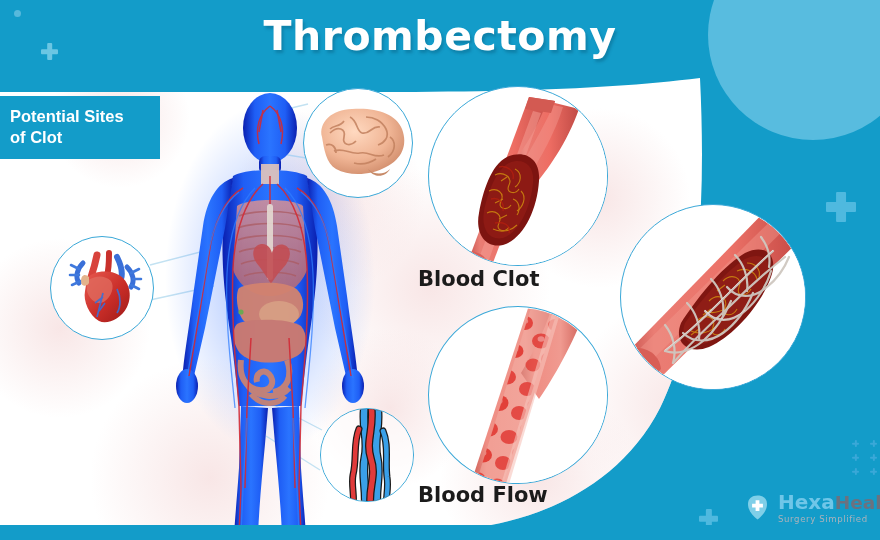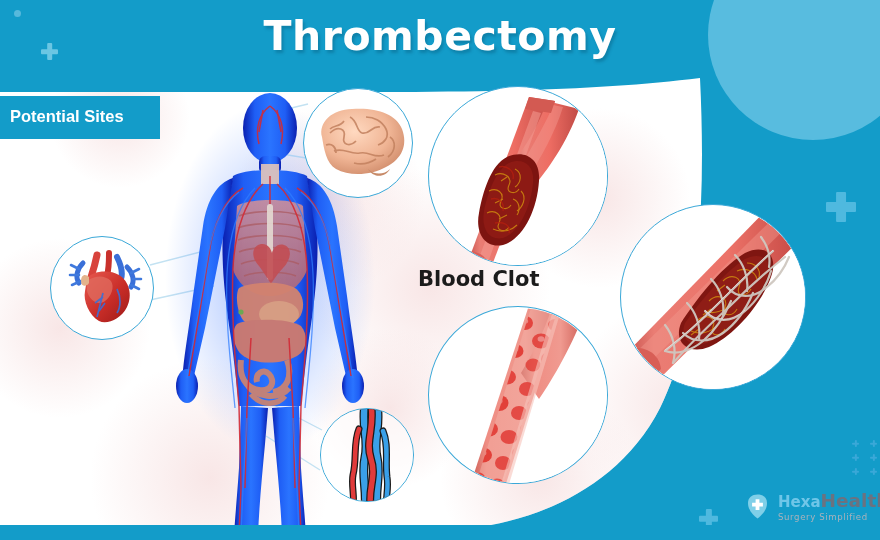--- a/index.html
+++ b/index.html
@@ -54,21 +54,21 @@
   .caption{
     position:absolute; text-align:left; color:#1b1b1b;
     font-weight:bold; font-size:21px; line-height:1.12;
     font-family:"DejaVu Sans", sans-serif;
   }
 
   
   .logo{ position:absolute; left:744px; top:492px; display:flex; align-items:center; gap:7px; }
   .logo-mark{ width:27px; height:27px; position:relative; }
   .logo-text{ line-height:1; }
-  .logo-hexa{ color:#6fc6e8; font-size:15px; font-weight:bold; font-family:"DejaVu Sans",sans-serif; }
+  .logo-hexa{ color:#6fc6e8; font-size:20px; font-weight:bold; font-family:"DejaVu Sans",sans-serif; }
   .logo-health{ color:#6b7280; font-size:18.5px; font-weight:bold; font-family:"DejaVu Sans",sans-serif; }
   .logo-tag{ color:#a9b2bb; font-size:8.6px; letter-spacing:.6px; margin-top:2px; font-family:"DejaVu Sans",sans-serif; }
 
   
   .dotgrid{ position:absolute; left:852px; top:440px; display:grid;
             grid-template-columns:repeat(2,11px); grid-gap:7px; color:#3aa8d8; }
   .dotgrid .plus{ position:relative; width:7px; height:7px; }
 </style>
 </head>
 <body>
@@ -326,20 +326,21 @@
         <path d="M38,20 C32,34 36,50 32,66 C30,76 34,88 32,98" stroke="#1a1a1a" stroke-width="7"></path>
         <path d="M38,20 C32,34 36,50 32,66 C30,76 34,88 32,98" stroke="#e03a3a" stroke-width="4.5"></path>
         <path d="M62,22 C68,36 64,52 66,68 C68,80 64,90 66,98" stroke="#1a1a1a" stroke-width="7"></path>
         <path d="M62,22 C68,36 64,52 66,68 C68,80 64,90 66,98" stroke="#3aa0e8" stroke-width="4.5"></path>
       </g>
     </svg>
   </div>
 
   <div class="site-label">
     <div>Potential Sites</div>
+    <div>of Clot</div>
   </div>
 
   <div class="callout" style="left:428px;top:86px;width:180px;height:180px;">
     <svg width="180" height="180" viewBox="0 0 180 180">
       <defs>
         <linearGradient id="vesselA" x1="0" y1="0" x2="1" y2="0">
           <stop offset="0%" stop-color="#b83f3d"></stop>
           <stop offset="18%" stop-color="#e97d74"></stop>
           <stop offset="55%" stop-color="#ee6d63"></stop>
           <stop offset="100%" stop-color="#c04a45"></stop>
@@ -445,20 +446,21 @@
             <ellipse cx="112" cy="32" rx="3.4" ry="2.8"></ellipse>
           </g>
         </g>
 
         <path d="M128,-10 L136,-10 L78,184 L70,184 Z" fill="#f7c3ba" opacity=".6"></path>
         <path d="M38,184 C52,176 66,182 70,186 L40,190Z" fill="#d8655c"></path>
       </g>
     </svg>
   </div>
   <div class="caption" style="left:418px;top:484px;width:200px;">
+    <div>Blood Flow</div>
   </div>
 
   <div class="callout" style="left:620px;top:204px;width:186px;height:186px;">
     <svg width="186" height="186" viewBox="0 0 186 186">
       <defs>
         <linearGradient id="vesselC" x1="0" y1="0" x2="1" y2="0">
           <stop offset="0%" stop-color="#bb4440"></stop>
           <stop offset="20%" stop-color="#ea7d74"></stop>
           <stop offset="58%" stop-color="#ec7268"></stop>
           <stop offset="100%" stop-color="#c0433f"></stop>

